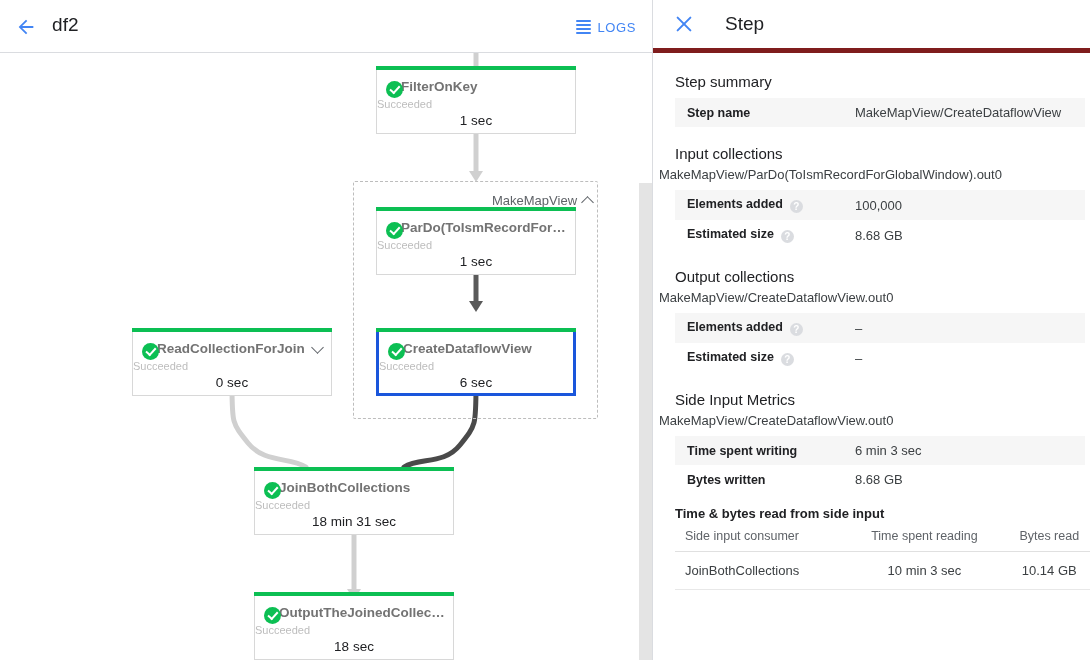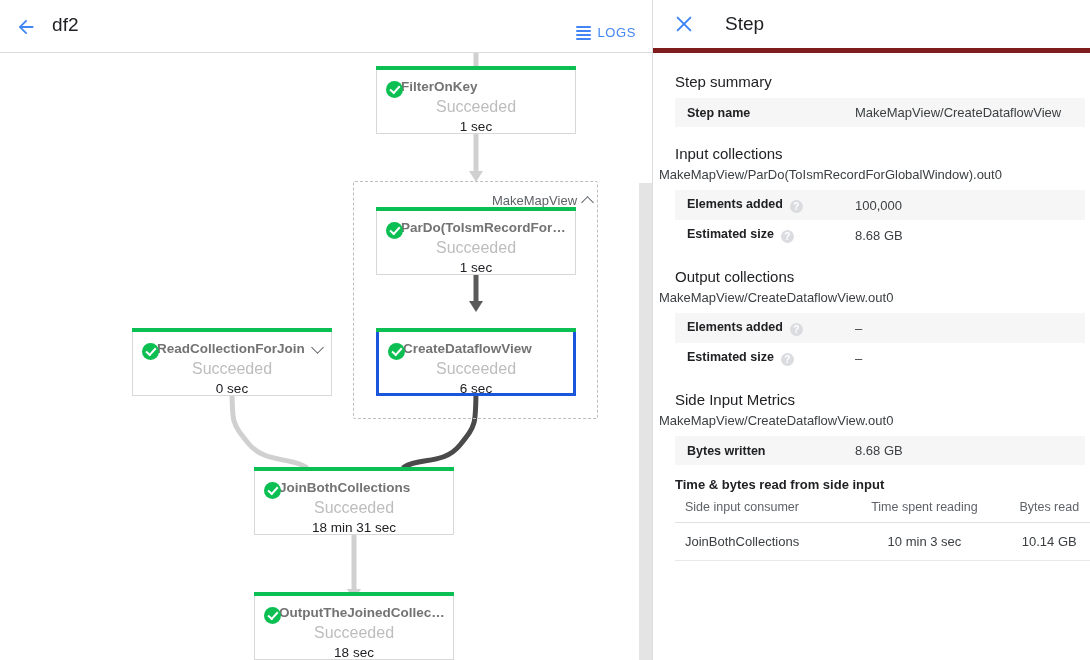--- a/index.html
+++ b/index.html
@@ -23,21 +23,21 @@
   .back-arrow {
     position: absolute; left: 12px; top: 13px; width: 28px; height: 28px;
     display: flex; align-items: center; justify-content: center; cursor: pointer;
   }
   .job-title {
     position: absolute; left: 52px; top: 14px;
     font-size: 19px; color: #202124; font-weight: 400; letter-spacing: .1px;
   }
   .logs-btn {
     position: absolute; right: 16px; top: 14px; height: 26px;
-    display: flex; align-items: flex-end; gap: 6px; cursor: pointer;
+    display: flex; align-items: center; gap: 6px; cursor: pointer;
   }
   .logs-icon { display: flex; flex-direction: column; gap: 2px; width: 15px; }
   .logs-icon i { display: block; height: 2px; background: #4285f4; border-radius: 1px; }
   .logs-icon i:nth-child(1) { width: 15px; }
   .logs-icon i:nth-child(2) { width: 15px; }
   .logs-icon i:nth-child(3) { width: 15px; }
   .logs-icon i:nth-child(4) { width: 15px; }
   .logs-label { font-size: 13px; font-weight: 500; color: #4285f4; letter-spacing: .6px; }
 
   
@@ -74,21 +74,21 @@
   }
   .node .check:after {
     content: ""; display: block; width: 4px; height: 8px;
     border-right: 2px solid #fff; border-bottom: 2px solid #fff;
     transform: rotate(42deg) translate(-1px,-1px);
   }
   .node .n-name {
     text-align: left; font-size: 13.5px; font-weight: bold; color: #737373;
     margin-top: 9px; padding: 0 24px; white-space: nowrap; overflow: hidden;
   }
-  .node .n-status { text-align: center; font-size: 16px; color: #bdbdbd; margin-top: 4px; }
+  .node .n-status { text-align: left; font-size: 11px; color: #bdbdbd; margin-top: 4px; }
   .node .n-time  { text-align: center; font-size: 13.5px; color: #202124; margin-top: 3px; }
   .node .n-chev { position: absolute; right: 9px; top: 11px; cursor: pointer; }
 
   
   .lp-scrollbar {
     position: absolute; right: 0px; top: 183px; width: 13px; height: 477px;
     background: #fff;
   }
   .lp-scrollbar .thumb { position: absolute; left: 0; top: 0; width: 13px; height: 477px; background: #e4e4e4; }
 
@@ -313,20 +313,24 @@
         </tr>
       </tbody>
         </table>
 
       <div class="gap"></div>
 
       <div class="sec-title tight">Side Input Metrics</div>
       <div class="coll-name">MakeMapView/CreateDataflowView.out0</div>
       <table class="kv">
         <tbody>
+            <tr>
+          <td class="k">Time spent writing</td>
+          <td class="v">6 min 3 sec</td>
+        </tr>
         <tr>
           <td class="k">Bytes written</td>
           <td class="v">8.68 GB</td>
         </tr>
       </tbody>
         </table>
 
       <div class="gap-sm"></div>
 
       <div class="sub-title">Time &amp; bytes read from side input</div>

